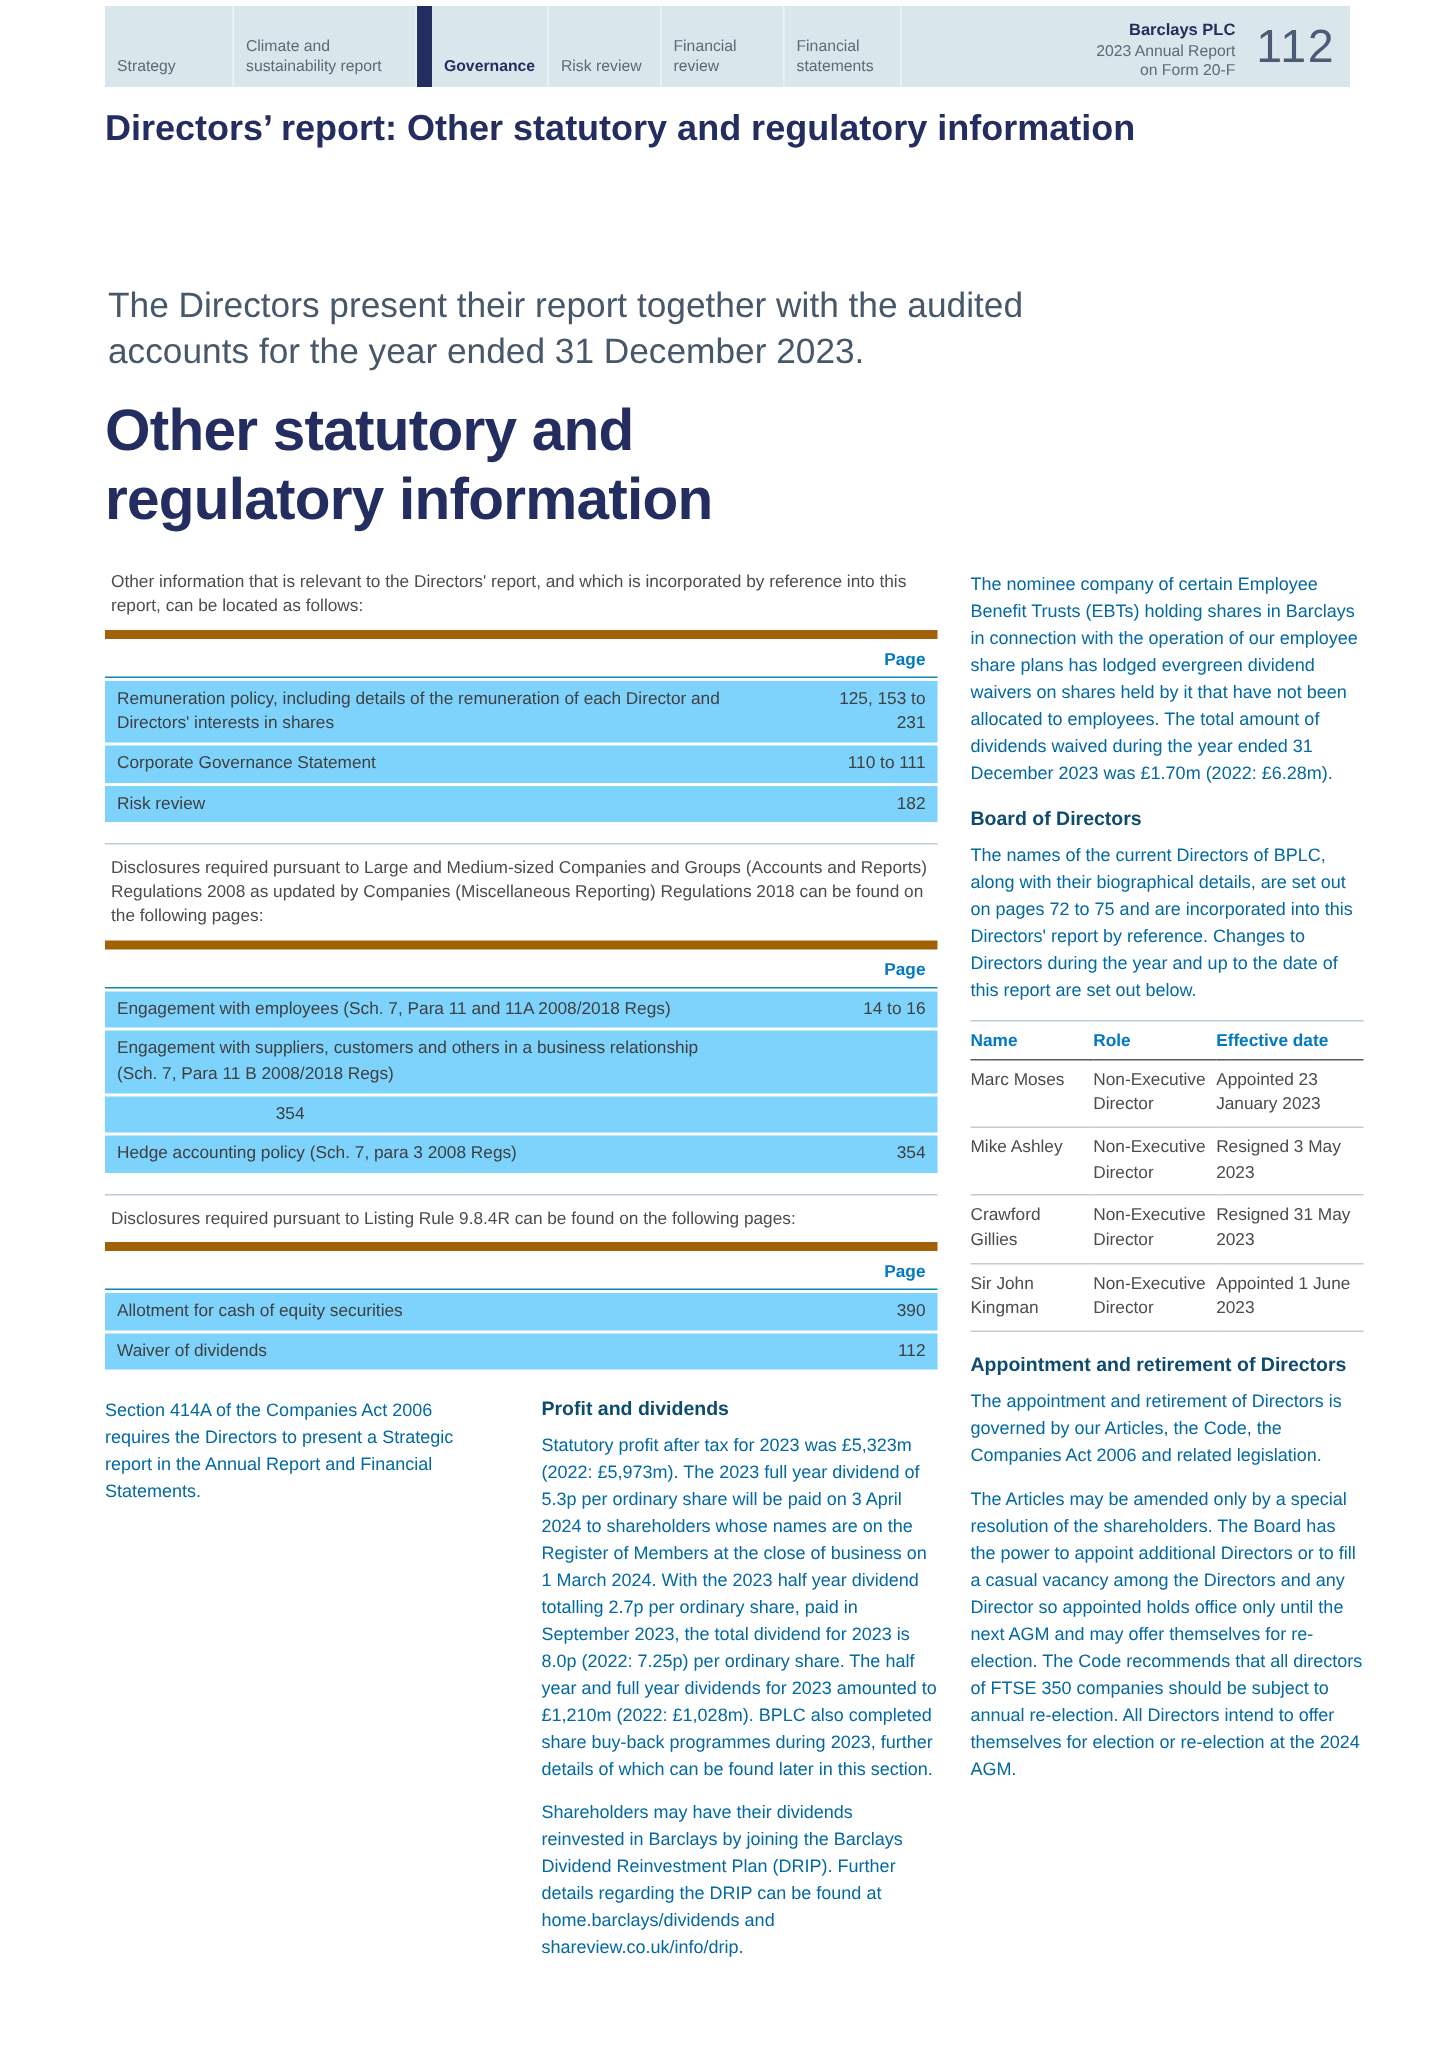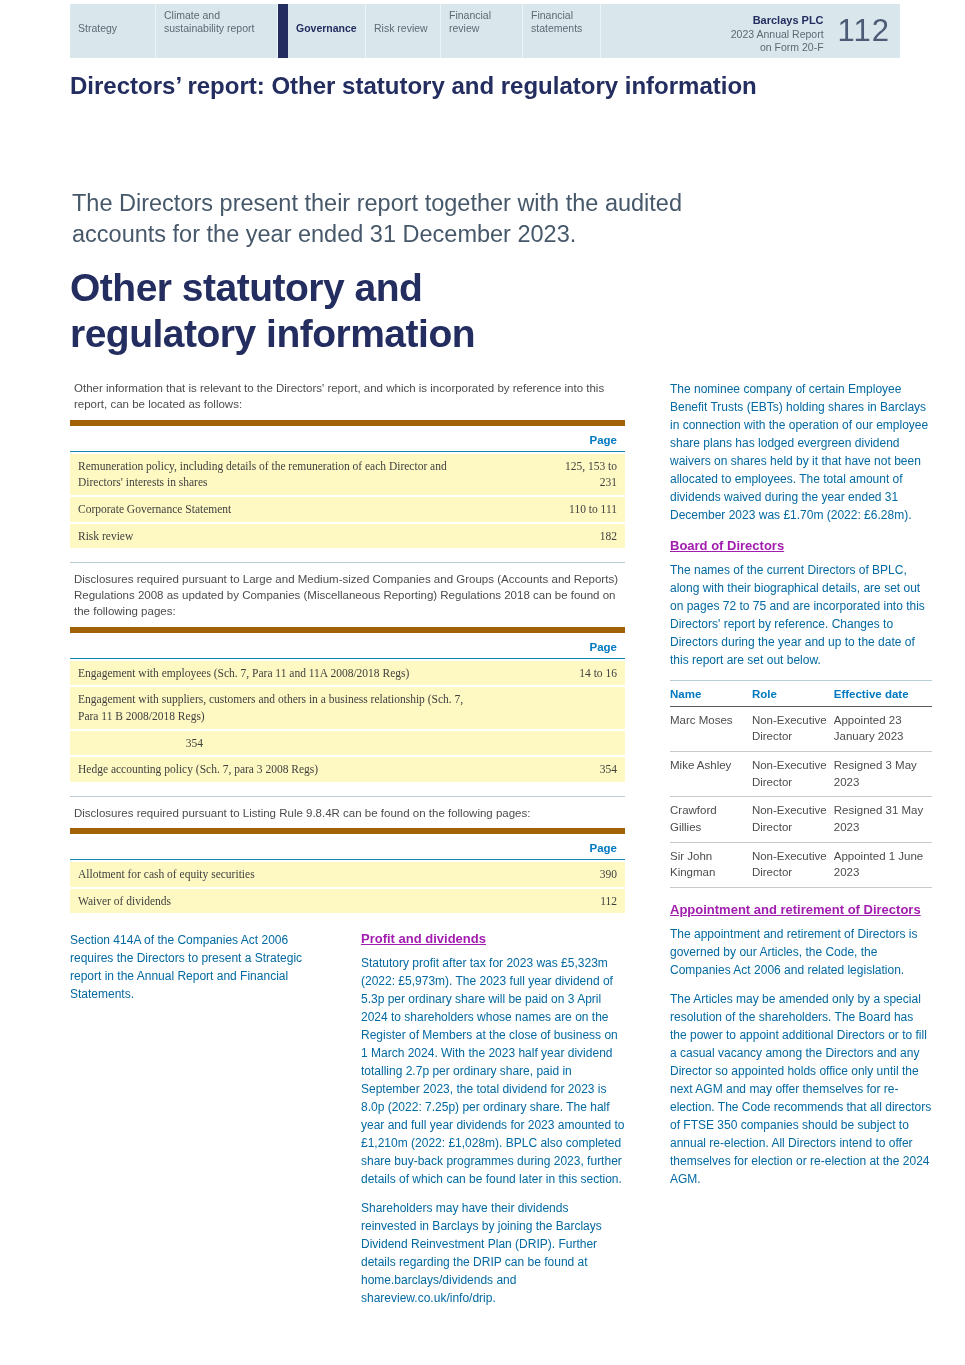--- a/index.html
+++ b/index.html
@@ -2,60 +2,60 @@
 <html><head>
 <meta charset="utf-8">
 <style>
   * { margin:0; padding:0; box-sizing:border-box; }
   html,body { background:#fff; }
   body { font-family:"Liberation Sans", sans-serif; width:965px; }
   .page { width:965px; min-height:1365px; background:#fff; position:relative; }
 
   
   .band { margin:4px 65px 0 70px; height:54px; background:#d9e6ec; display:flex; }
-  .tab { position:relative; display:flex; align-items:flex-end; padding:0 8px 23px 8px;
+  .tab { position:relative; display:flex; align-items:flex-end; padding:0 8px 7px 8px;
          border-right:1px solid #edf4f7; font-size:10.5px; line-height:1.25; color:#5e6a73; cursor:pointer; }
   .tab.active { border-left:10px solid #232d5f; font-weight:bold; color:#232d5f; }
   .tab-w1{width:86px;} .tab-w2{width:122px;} .tab-w3{width:88px;}
   .tab-w4{width:75px;} .tab-w5{width:82px;} .tab-w6{width:78px;}
   .band-right { margin-left:auto; display:flex; align-items:center; padding-right:10px; }
   .brand { text-align:right; font-size:10.5px; color:#5e6a73; line-height:1.3; padding-top:6px; }
   .brand .brand-name { font-weight:bold; color:#232d5f; font-size:11px; }
   .page-num { font-size:31px; color:#4c5b76; margin-left:14px; letter-spacing:1px; }
 
   
   .doc-title { margin:14px 65px 0 70px; font-size:24px; font-weight:bold; color:#232d5f; }
   .intro { margin:88px 65px 0 72px; max-width:668px; font-size:23.5px; line-height:1.3; color:#46586a; }
   .headline { margin:16px 65px 0 70px; max-width:470px; font-size:39px; line-height:1.17;
               font-weight:bold; color:#232d5f; letter-spacing:-0.5px; }
 
   
-  .main { margin:24px 65px 0 70px; display:flex; gap:45px; }
+  .main { margin:24px 65px 0 70px; display:flex; gap:22px; }
   .col-left { width:555px; flex-shrink:0; }
   .col-right { width:262px; flex-shrink:0; }
 
   
   .tsection { margin-bottom:14px; }
   .tsection.ruled { border-top:1px solid #b9cdd7; padding-top:8px; }
   .tsection .tintro { font-size:11.5px; line-height:1.4; color:#4c4c4c; padding:0 4px 7px 4px; }
   .thead { border-top:6px solid #a16207; border-bottom:1px solid #0e86ad;
            padding:4px 8px 3px 8px; text-align:right; }
   .thead .page-lbl { color:#0079c1; font-weight:bold; font-size:11.5px; }
-  .trow { display:flex; justify-content:space-between; background:#fef9c3;
-          margin-top:2px; padding:4px 8px;font-family:Liberation Serif, serif; }
+  .trow { display:flex; justify-content:space-between; background:#7dd3fc;
+          margin-top:2px; padding:4px 8px; }
   .tlabel { font-size:11.5px; line-height:1.45; color:#3f3f3f; width:405px; }
   .tpage { font-size:11.5px; line-height:1.45; color:#3f3f3f; width:125px;
            text-align:right; white-space:pre-line; flex-shrink:0; }
 
   
   .two-col { display:flex; gap:28px; margin-top:18px; }
   .note-col { width:263px; flex-shrink:0; }
   .profit-col { width:264px; flex-shrink:0; }
   .body-p { font-size:12px; line-height:1.5; color:#0369a1; margin-bottom:11px; }
-  .sub-h { font-size:13px; font-weight:bold; color:#a21caf; margin-bottom:6px; line-height:1.3;text-decoration:underline; }
+  .sub-h { font-size:13px; font-weight:bold; color:#0c4a6e; margin-bottom:6px; line-height:1.3; }
 
   
   .col-right .sub-h { margin-top:14px; }
   .dir-table { width:100%; border-collapse:collapse; margin-top:10px; margin-bottom:6px;
                border-top:1px solid #b9cdd7; }
   .dir-table th { color:#0079c1; font-weight:bold; font-size:11.5px; text-align:left;
                   vertical-align:bottom; padding:6px 4px 4px 0; border-bottom:1px solid #5a5a5a; line-height:1.25; }
   .dir-table td { font-size:11.5px; color:#4c4c4c; vertical-align:top;
                   padding:5px 4px 6px 0; border-bottom:1px solid #c9c9c9; line-height:1.45; }
   .dt-name{width:80px;} .dt-role{width:80px;} .dt-date{width:96px;}

